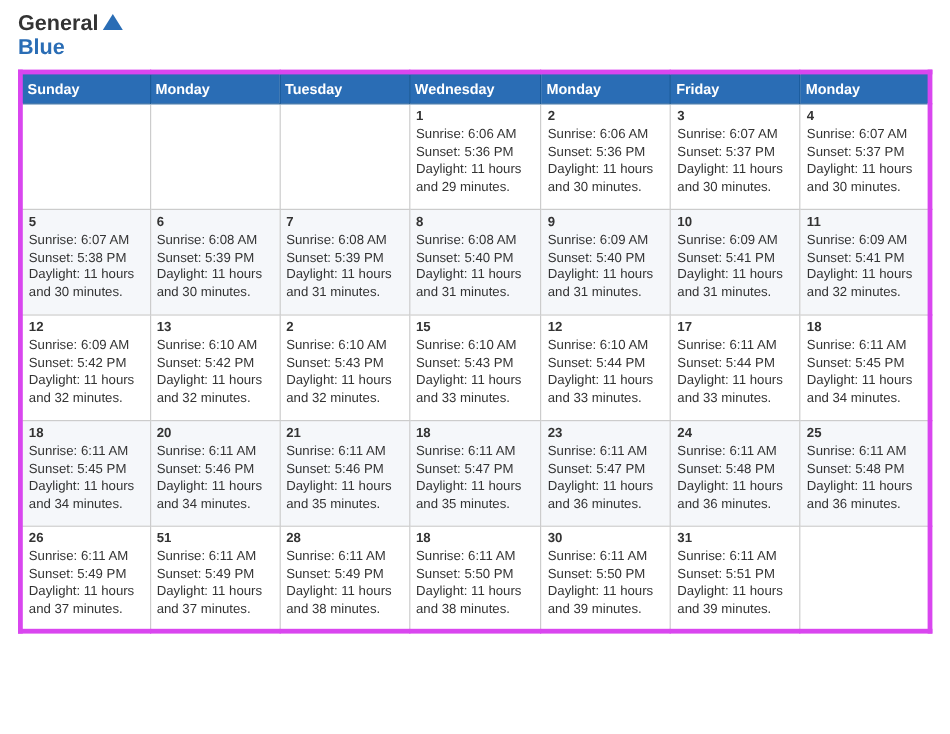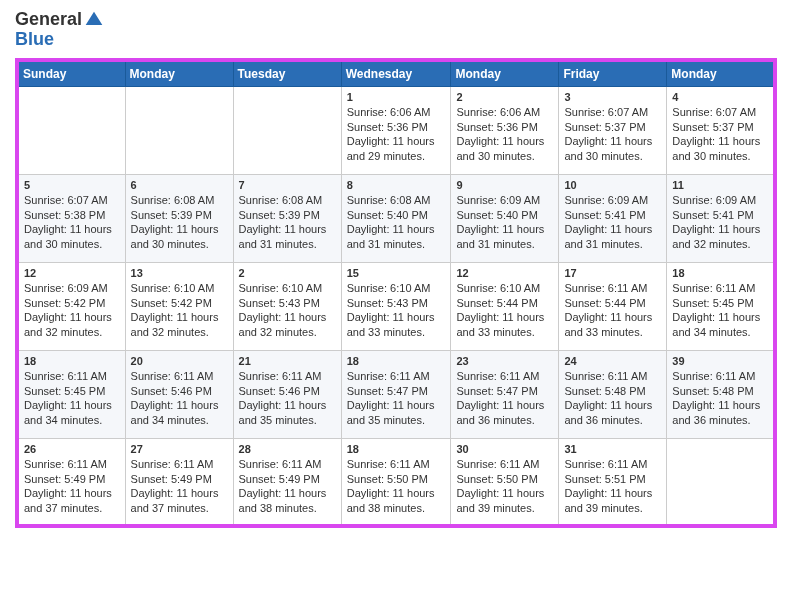--- a/index.html
+++ b/index.html
@@ -298,37 +298,37 @@
 and 36 minutes.</div>
           </td>
           <td>
             <div class="day-number">24</div>
             <div class="day-info" style="white-space: pre-line;">Sunrise: 6:11 AM
 Sunset: 5:48 PM
 Daylight: 11 hours
 and 36 minutes.</div>
           </td>
           <td>
-            <div class="day-number">39</div>
+            <div class="day-number">25</div>
             <div class="day-info" style="white-space: pre-line;">Sunrise: 6:11 AM
 Sunset: 5:48 PM
 Daylight: 11 hours
 and 36 minutes.</div>
           </td>
         </tr>
         <tr>
           <td>
             <div class="day-number">26</div>
             <div class="day-info" style="white-space: pre-line;">Sunrise: 6:11 AM
 Sunset: 5:49 PM
 Daylight: 11 hours
 and 37 minutes.</div>
           </td>
           <td>
-            <div class="day-number">27</div>
+            <div class="day-number">51</div>
             <div class="day-info" style="white-space: pre-line;">Sunrise: 6:11 AM
 Sunset: 5:49 PM
 Daylight: 11 hours
 and 37 minutes.</div>
           </td>
           <td>
             <div class="day-number">28</div>
             <div class="day-info" style="white-space: pre-line;">Sunrise: 6:11 AM
 Sunset: 5:49 PM
 Daylight: 11 hours

